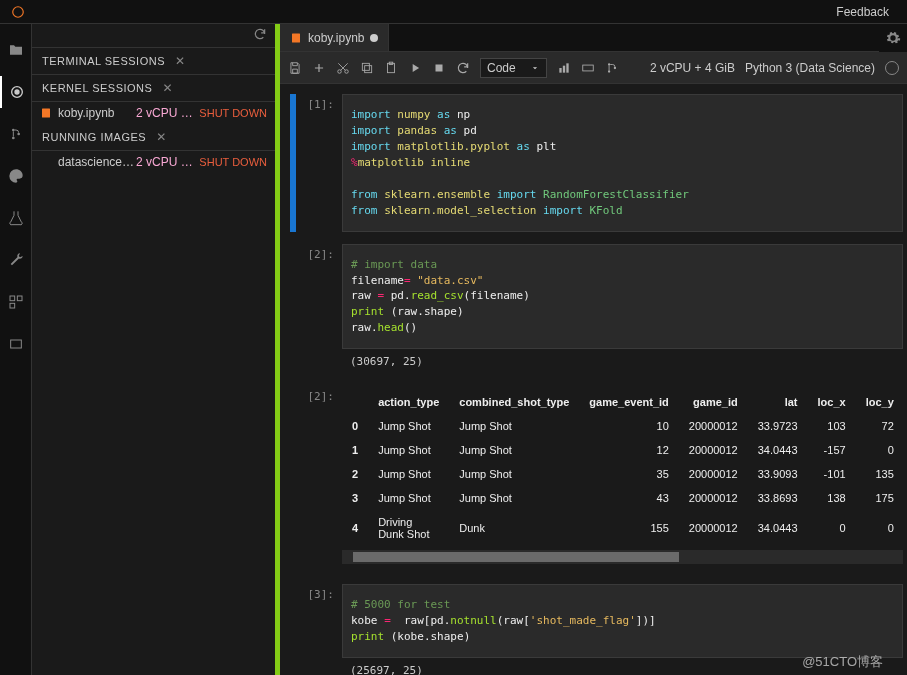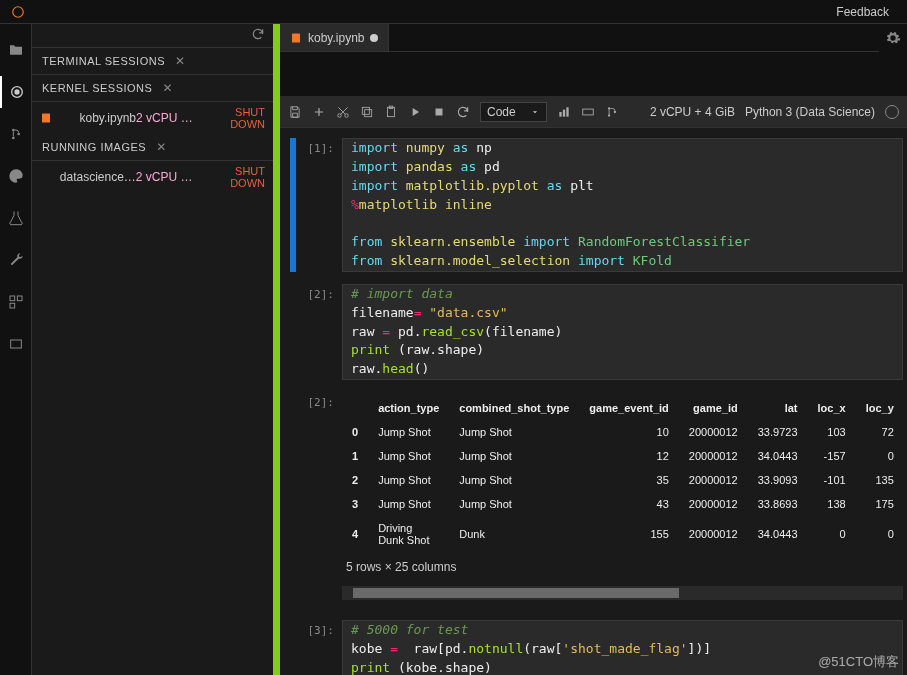--- a/index.html
+++ b/index.html
@@ -40,25 +40,24 @@
 .iconbar .icon {
   width: 32px; height: 32px;
   display: flex; align-items: center; justify-content: center;
   color: #888; cursor: pointer; margin-bottom: 10px;
 }
 .iconbar .icon.active { color: #ccc; border-left: 2px solid #fff; }
 .iconbar .icon svg { width: 16px; height: 16px; }
 .left-panel {
   width: 248px;
   background: #1a1a1a;
-  border-right: 7px solid #84cc16;
+  border-right: 5px solid #84cc16;
   display: flex;
   flex-direction: column;
   overflow: hidden;
-  text-align: right;
 }
 .panel-top-toolbar {
   height: 24px;
   border-bottom: 1px solid #333;
   display: flex;
   align-items: center;
   justify-content: flex-end;
   padding: 0 8px;
   color: #888;
 }
@@ -119,21 +118,20 @@
   color: #888; cursor: pointer;
 }
 .nb-toolbar {
   height: 32px;
   background: #2a2a2a;
   border-bottom: 1px solid #333;
   display: flex;
   align-items: center;
   padding: 0 8px;
   gap: 10px;
-  margin-top: 44px;
 }
 .nb-toolbar .tb-icon {
   color: #aaa; cursor: pointer; display:flex; align-items:center;
 }
 .nb-toolbar .tb-icon svg { width: 14px; height: 14px;}
 .nb-toolbar .dropdown {
   background: #1a1a1a;
   border: 1px solid #444;
   color: #ccc;
   font-size: 12px;
@@ -177,23 +175,23 @@
   white-space: nowrap;
   flex-shrink: 0;
 }
 .cell-body {
   flex: 1;
   min-width: 0;
 }
 .code-input {
   background: #2a2a2a;
   border: 1px solid #3a3a3a;
-  padding: 0 8px;
+  padding: 12px 8px;
   font-family: Menlo, Consolas, monospace;
-  font-size: 13px;
+  font-size: 11px;
   line-height: 1.45;
   white-space: pre;
   color: #ccc;
   overflow-x: auto;
 }
 .output {
   padding: 6px 8px;
   font-family: Menlo, Consolas, monospace;
   font-size: 11px;
   color: #ccc;
@@ -239,26 +237,26 @@
   height: 10px;
   background: #6a6a6a;
 }
 .k-kw { color: #66d9ef; }
 .k-mod { color: #e6db74; }
 .k-as { color: #66d9ef; }
 .k-str { color: #e6b95e; }
 .k-fn { color: #a6e22e; }
 .k-cls { color: #71c97c; }
 .k-op { color: #f92672; }
-.k-cmt { color: #6a9955; font-style: italic;}
+.k-cmt { color: #6a9955; }
 .k-mag { color: #f92672; }
 .k-id { color: #eee;}
 .watermark {
   position: absolute;
-  right: 8px;
+  right: 24px;
   bottom: 4px;
   color: rgba(255,255,255,0.6);
   font-size: 13px;
   font-family: Arial, sans-serif;
   pointer-events: none;
   margin-top: 36px;
 }
 </style>
 </head>
 <body>
@@ -476,20 +474,21 @@
 
       <div class="cell">
         <div class="cell-run-bar"></div>
         <div class="prompt">[2]:</div>
         <div class="cell-body">
           <div class="code-input" id="code-c2"><span class="k-cmt"># import data</span>
 <span class="k-id">filename</span><span class="k-op">= </span><span class="k-str">"data.csv"</span>
 <span class="k-id">raw </span><span class="k-op">= </span><span class="k-id">pd</span><span class="k-id">.</span><span class="k-fn">read_csv</span><span class="k-id">(filename)</span>
 <span class="k-fn">print </span><span class="k-id">(raw</span><span class="k-id">.</span><span class="k-id">shape</span><span class="k-id">)</span>
 <span class="k-id">raw</span><span class="k-id">.</span><span class="k-fn">head</span><span class="k-id">()</span></div>
+          <div class="output">(30697, 25)</div>
         </div>
       </div>
 
       <div class="cell">
         <div class="cell-run-bar"></div>
         <div class="prompt">[2]:</div>
         <div class="cell-body">
           <div class="output-table-wrap">
             <table class="df-table" id="df-table">
                 <thead>
@@ -556,21 +555,20 @@
                     <td>Dunk</td>
                     <td>155</td>
                     <td>20000012</td>
                     <td>34.0443</td>
                     <td>0</td>
                     <td>0</td>
                     <td>-118.2698</td>
                   </tr>
                 </tbody>
               </table>
-            <div class="table-footer">5 rows × 25 columns</div>
             <div class="hscroll">
                 <div class="thumb"></div>
               </div>
           </div>
         </div>
       </div>
 
       <div class="cell">
         <div class="cell-run-bar"></div>
         <div class="prompt">[3]:</div>

